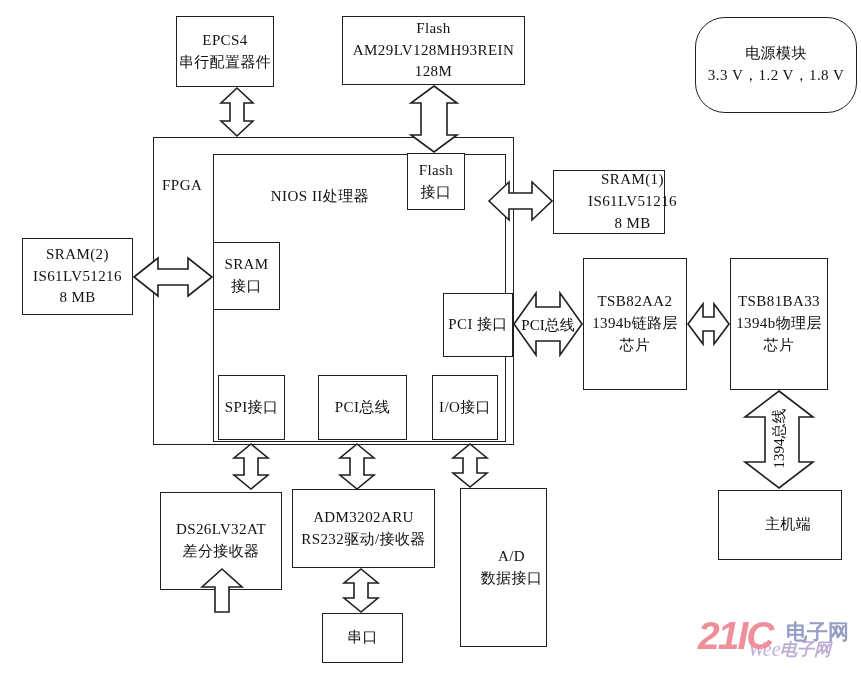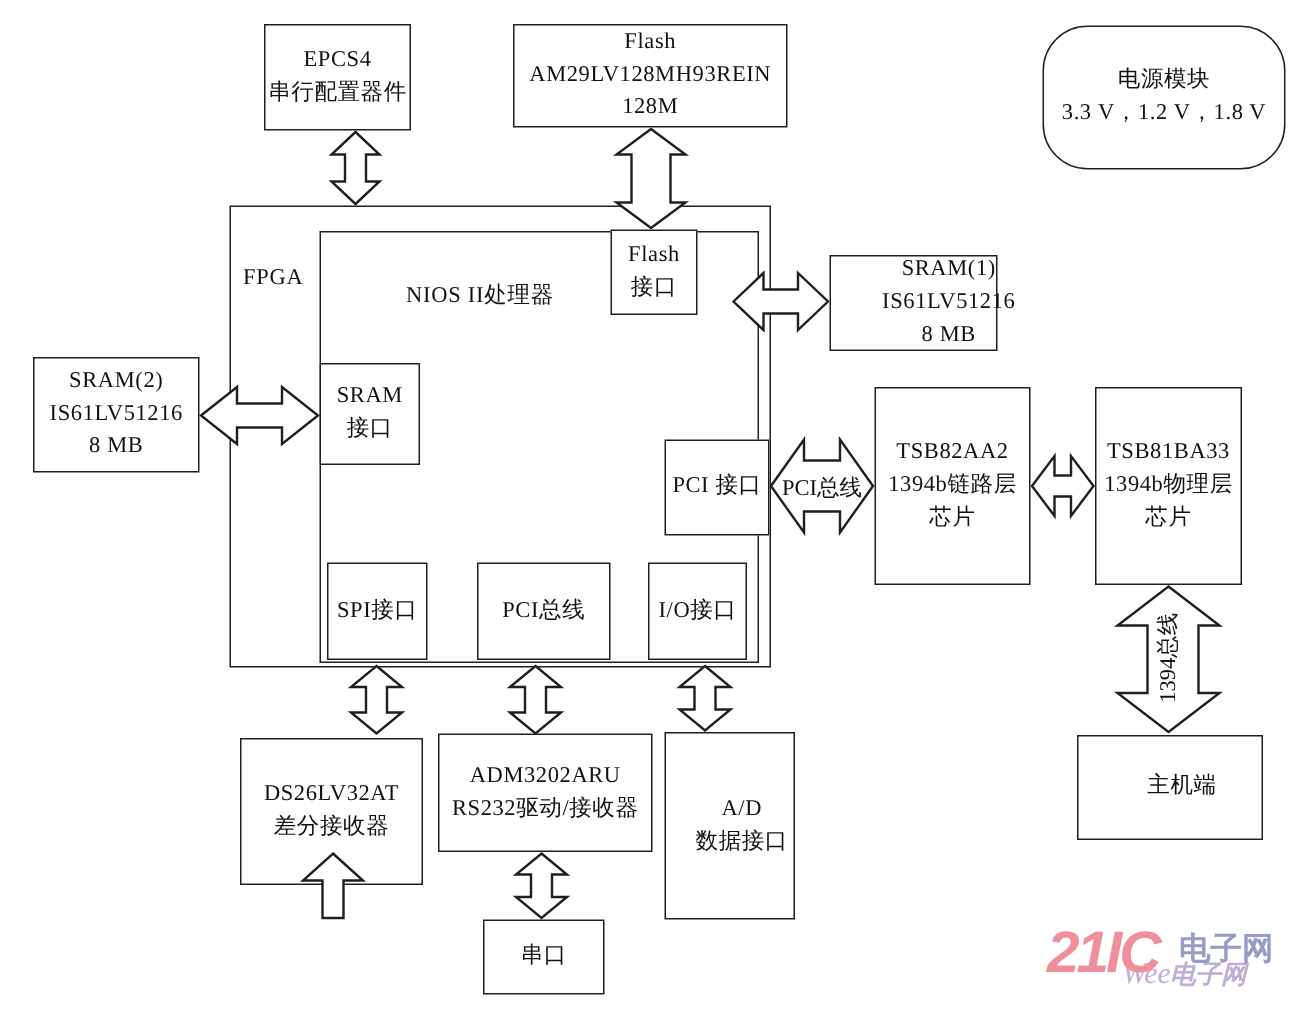--- a/index.html
+++ b/index.html
@@ -65,21 +65,21 @@
   <div class="box" style="left:583px; top:258px; width:104px; height:132px;">TSB82AA2
 1394b链路层
 芯片</div>
   <div class="box" style="left:730px; top:258px; width:98px; height:132px;">TSB81BA33
 1394b物理层
 芯片</div>
   <div class="box" style="left:160px; top:492px; width:122px; height:98px;">DS26LV32AT
 差分接收器</div>
   <div class="box" style="left:292px; top:489px; width:143px; height:79px;">ADM3202ARU
 RS232驱动/接收器</div>
-  <div class="box" style="left:443px; top:488px; width:87px; height:125px;padding-left:16px;">A/D
+  <div class="box" style="left:460px; top:488px; width:87px; height:159px;padding-left:16px;">A/D
 数据接口</div>
   <div class="box" style="left:322px; top:613px; width:81px; height:50px;">串口</div>
   <div class="box" style="left:718px; top:490px; width:124px; height:70px;padding-left:16px;">主机端</div>
 
   <svg class="arrows" width="861" height="678">
     <polygon points="237,88 253,103 244,103 244,121 253,121 237,136 221,121 230,121 230,103 221,103"></polygon>
     <polygon points="434,86 457,103 447,103 447,135 457,135 434,152 411,135 421,135 421,103 411,103"></polygon>
     <polygon points="134,277 158,258 158,269 188,269 188,258 212,277 188,296 188,285 158,285 158,296"></polygon>
     <polygon points="489,201 509,182 509,193 532,193 532,182 552,201 532,220 532,209 509,209 509,220"></polygon>
     <polygon points="514,324 536,293 536,307 560,307 560,293 582,324 560,355 560,341 536,341 536,355"></polygon>

